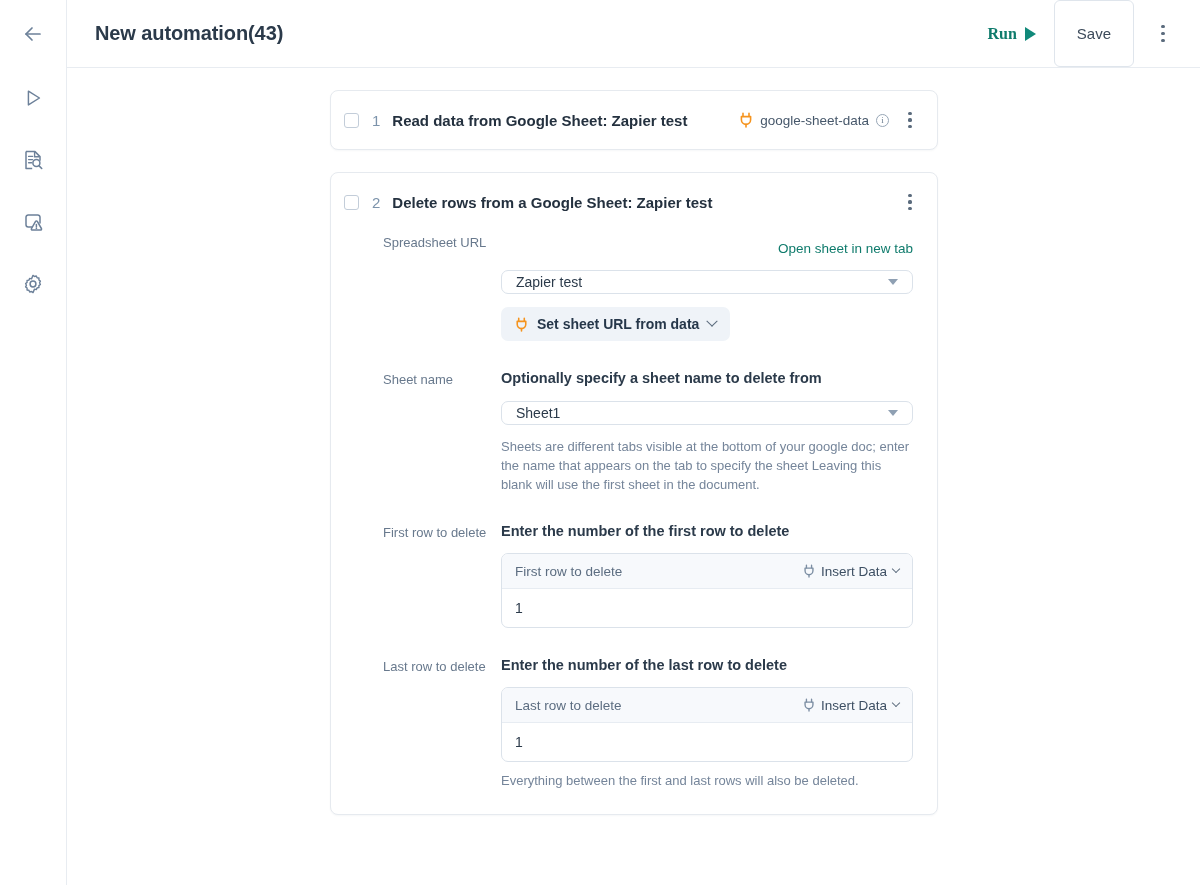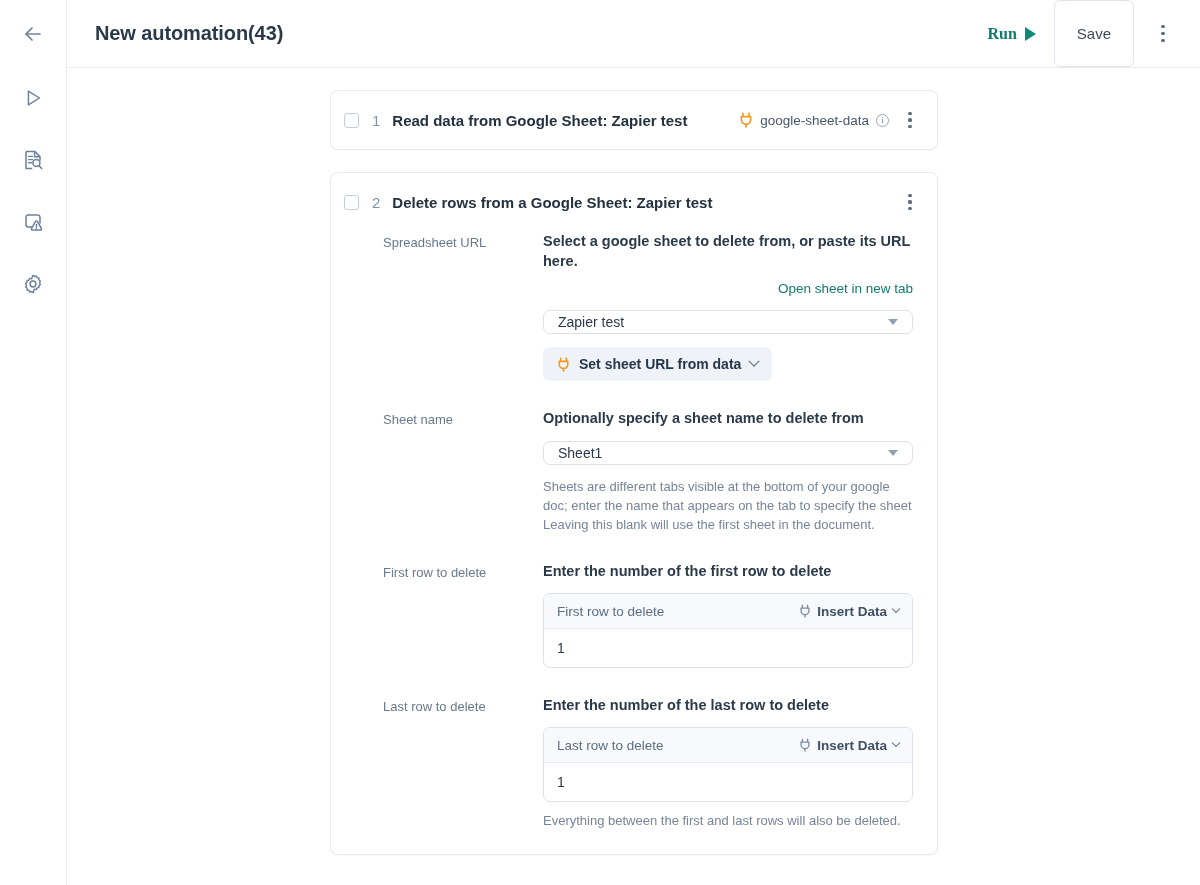--- a/index.html
+++ b/index.html
@@ -107,21 +107,21 @@
   }
   .info-i {
     width: 13px; height: 13px; border: 1.2px solid #97a6b6; border-radius: 50%;
     color: #6b7d90; font-size: 9px; line-height: 11px; text-align: center;
     font-style: normal; display: inline-block; cursor: pointer;
     font-family: "Liberation Serif", serif;
   }
 
   
   .card-body { padding: 0 24px 26px 13px; }
-  .row { display: flex; align-items: flex-start; gap: 42px; }
+  .row { display: flex; align-items: flex-start; }
   .row + .row { margin-top: 27px; }
   .flabel {
     width: 118px; flex: 0 0 118px;
     font-size: 13px; color: #68798d; line-height: 17px;
     padding-top: 3px; margin-left: 39px;
   }
   .fmain { flex: 1 1 auto; min-width: 0; }
   .fdesc { font-size: 14.5px; font-weight: bold; color: #2b3a4a; line-height: 20px; }
   .link-row { text-align: right; margin-top: 8px; }
   .link {
@@ -159,21 +159,21 @@
     margin-top: 12px;
     border: 1px solid #dbe2ea; border-radius: 7px; overflow: hidden; background: #fff;
   }
   .ib-head {
     height: 35px; background: #f7f9fc; border-bottom: 1px solid #e7ecf2;
     display: flex; align-items: center; padding: 0 13px;
   }
   .ib-ph { font-size: 13.5px; color: #5c6d81; }
   .ib-insert {
     margin-left: auto; display: flex; align-items: center; gap: 6px;
-    font-size: 13.5px; color: #3d4f63; cursor: pointer; font-weight: bold;
+    font-size: 13.5px; color: #3d4f63; cursor: pointer;
   }
   .chev-sm {
     width: 6px; height: 6px; border-right: 1.4px solid #5b6b7d; border-bottom: 1.4px solid #5b6b7d;
     transform: rotate(45deg) translate(-1.5px,-1.5px);
   }
   .ib-body {
     height: 38px; display: flex; align-items: center; padding: 0 13px;
     font-size: 14px; color: #2b3a4a; cursor: text;
   }
   .note { margin-top: 11px; font-size: 13px; color: #75859a; }
@@ -282,21 +282,20 @@
                 <i></i>
               </div>
             </div>
           </div>
 
           <div class="card-body">
 
             <div class="row">
               <div class="flabel">Spreadsheet URL</div>
               <div class="fmain">
-                <div class="fdesc">Select a google sheet to delete from, or paste its URL here.</div>
                 <div class="link-row">
                   <span class="link">Open sheet in new tab</span>
                 </div>
                 <div class="select">
                   <span class="val">Zapier test</span>
                   <span class="caret-down"></span>
                 </div>
                 <div class="pill">
                   <svg width="13" height="15" viewBox="0 0 14 16" fill="none">
                     <path d="M4 1.2v3M10 1.2v3" stroke="#f5941f" stroke-width="1.7" stroke-linecap="round"></path>

